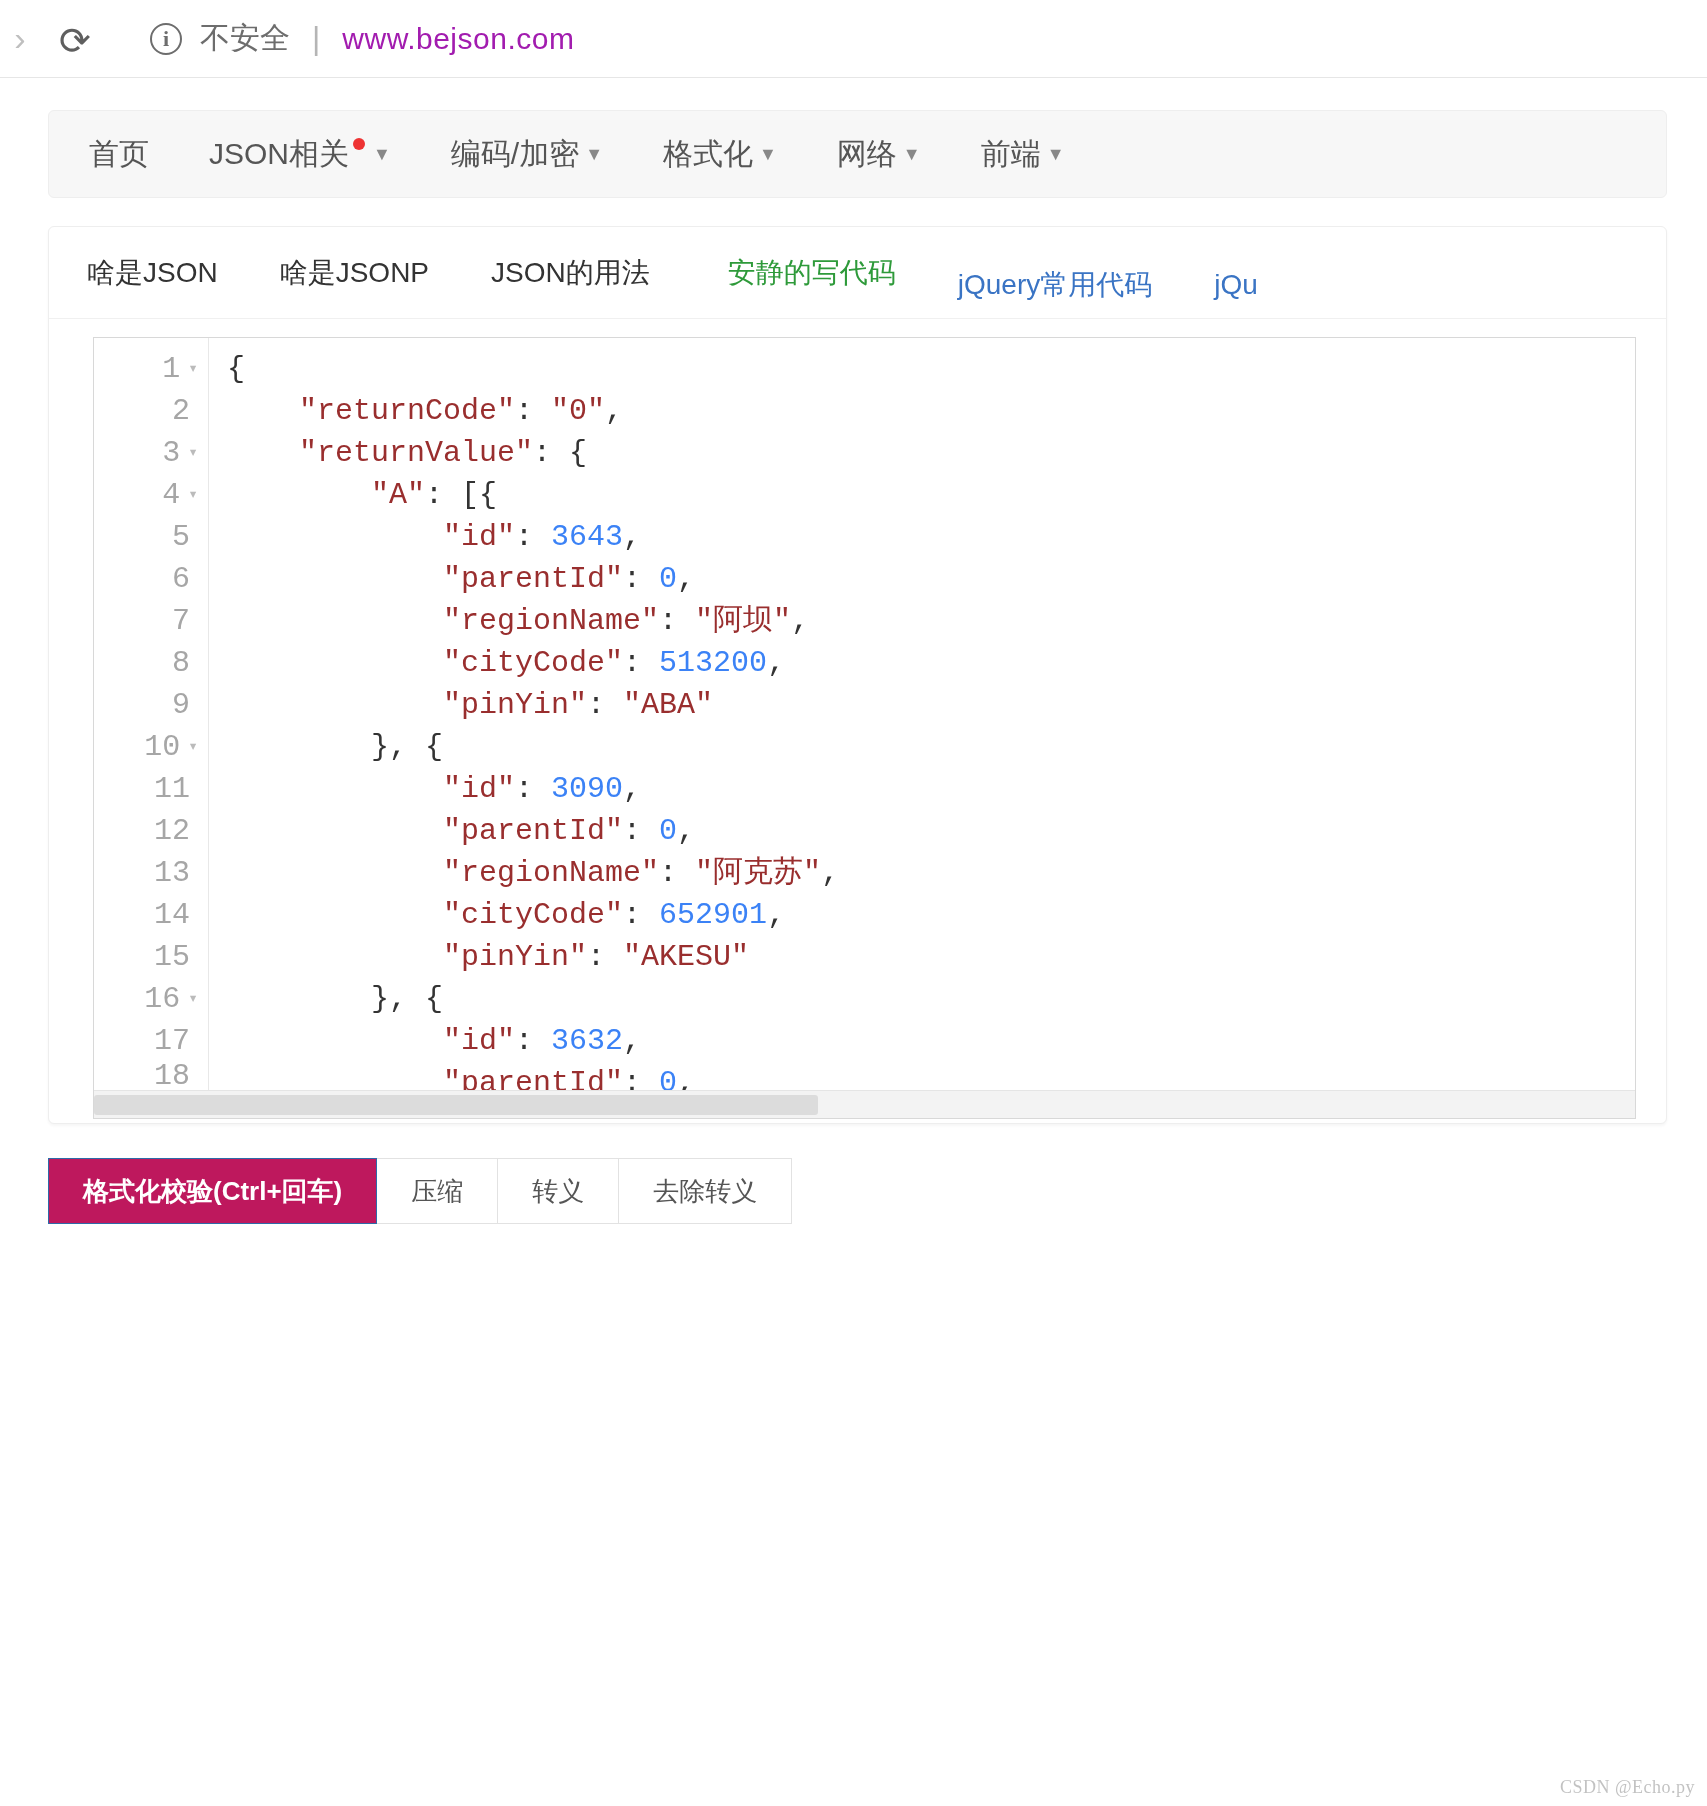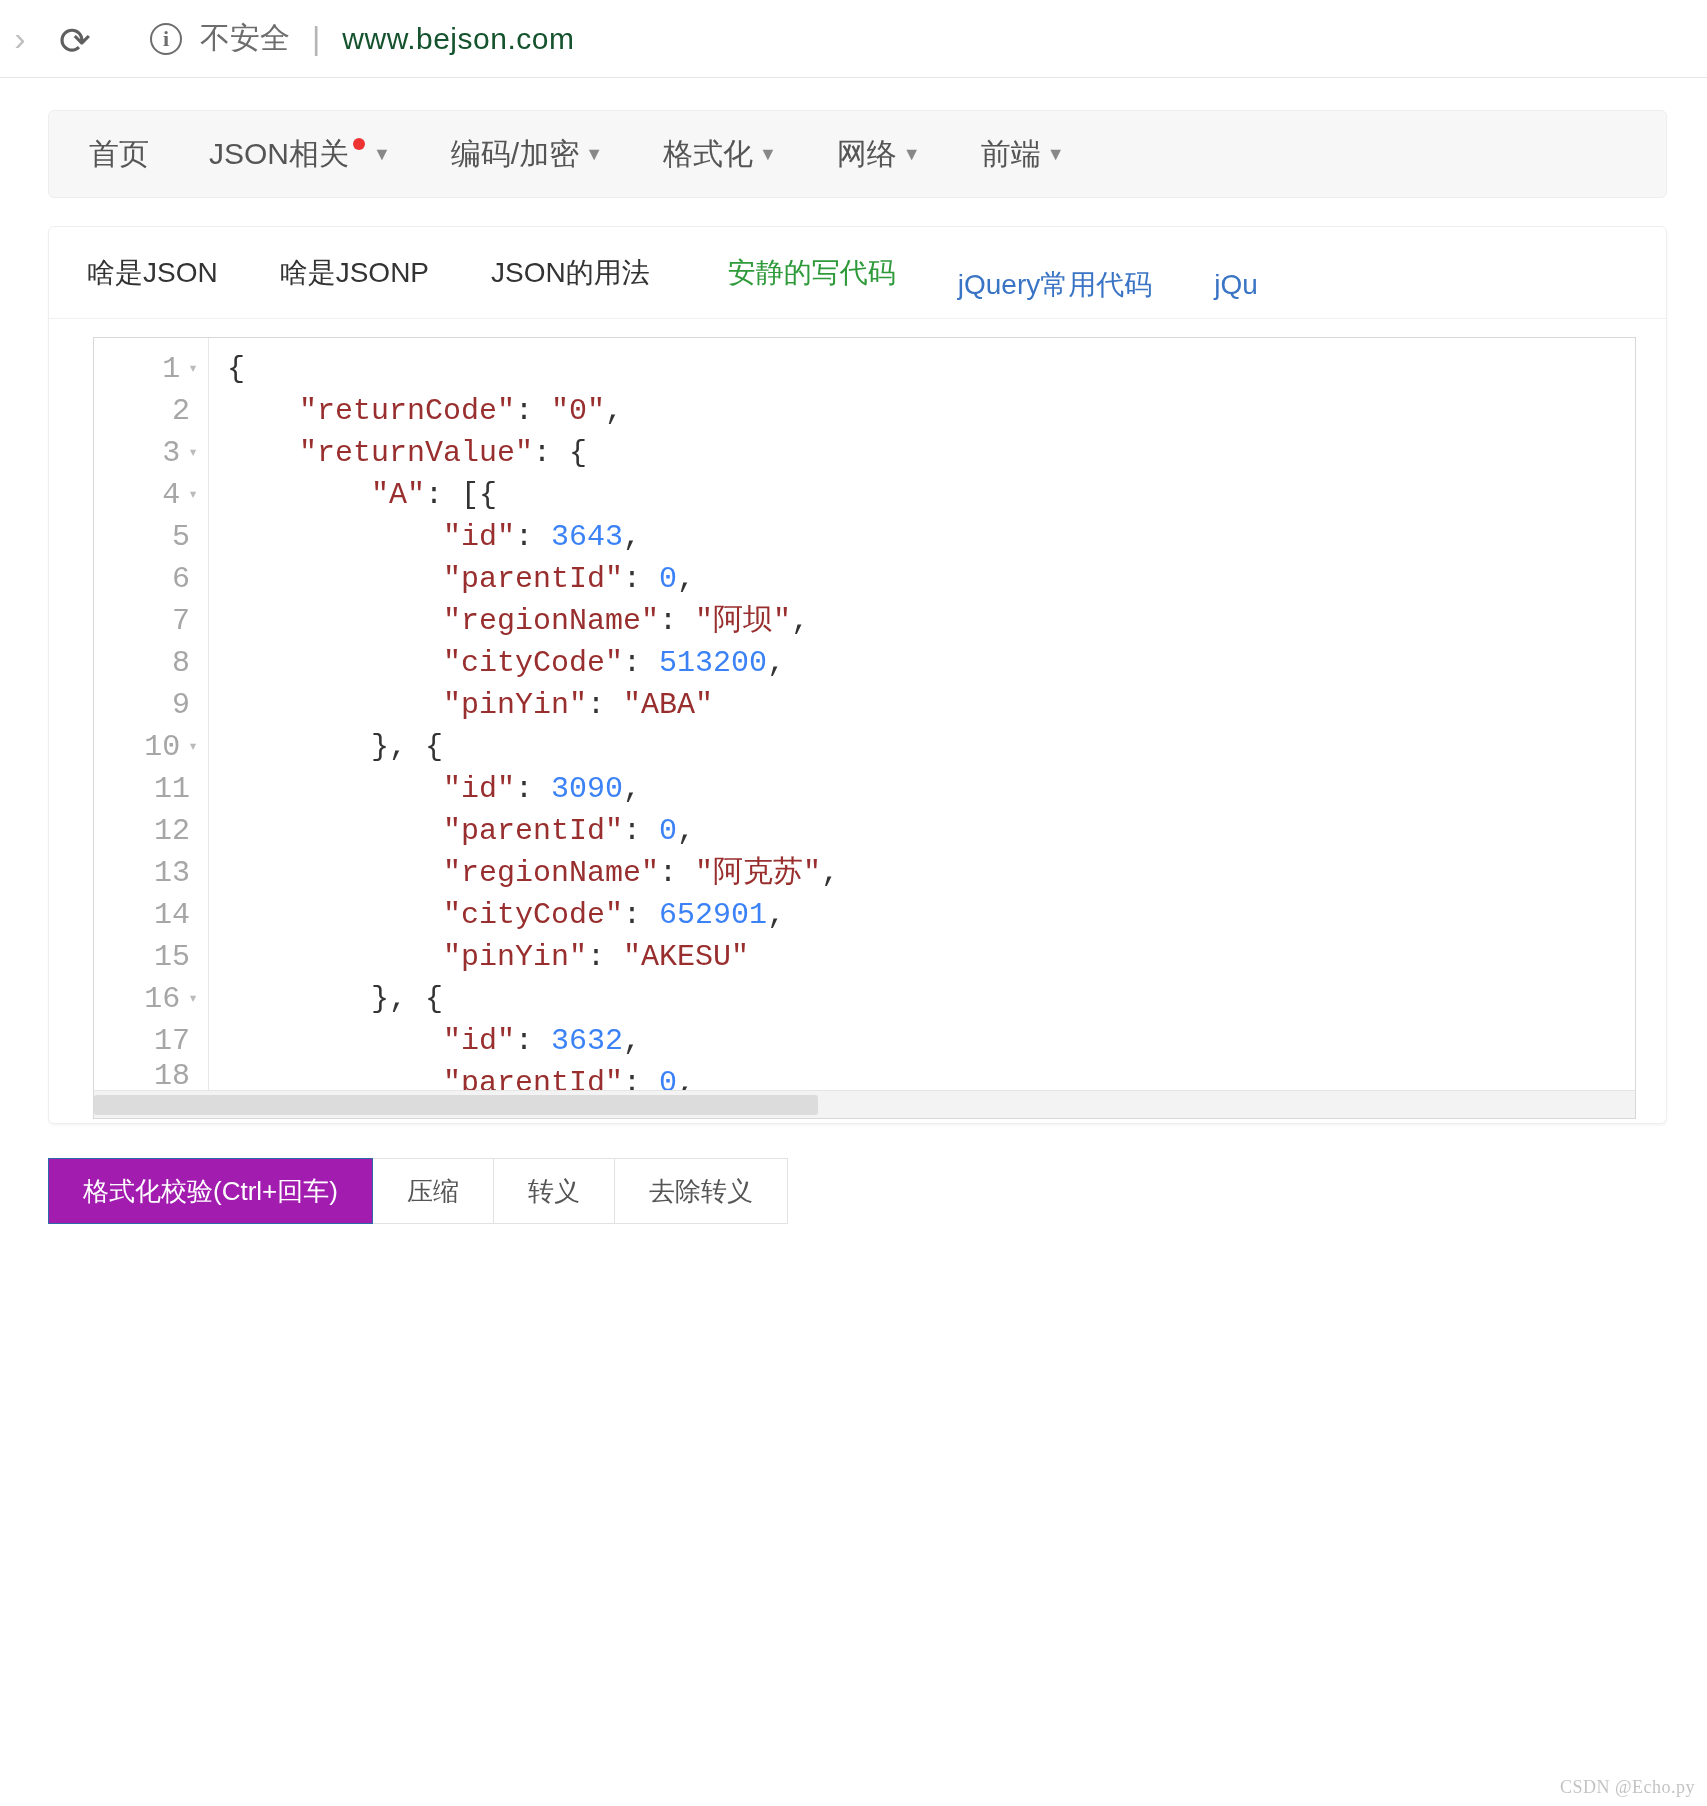--- a/index.html
+++ b/index.html
@@ -7,21 +7,21 @@
   body { width:1707px; }
 
   
   .browser-bar { display:flex; align-items:center; height:78px; padding:0 10px 0 0; border-bottom:1px solid #e6e6e6; font-size:30px; color:#555; }
   .browser-bar .nav-arrow { width:40px; text-align:center; color:#bfbfbf; font-size:34px; }
   .browser-bar .reload { width:70px; text-align:center; font-size:38px; color:#5f5f5f; position:relative; top:2px; }
   .browser-bar .address { display:flex; align-items:center; gap:18px; padding-left:40px; }
   .browser-bar .info-icon { display:inline-flex; width:32px; height:32px; border:2px solid #6d6d6d; border-radius:50%; align-items:center; justify-content:center; font-size:22px; font-weight:bold; color:#6d6d6d; font-family:Georgia, serif; }
   .browser-bar .insecure { color:#6d6d6d; }
   .browser-bar .pipe { color:#b5b5b5; padding:0 4px; font-size:32px; }
-  .browser-bar .url { color:#14532d; letter-spacing:0.5px; }
+  .browser-bar .url { color:#a21caf; letter-spacing:0.5px; }
 
   
   .main-nav { margin:32px 40px 0 48px; background:#f7f7f7; border:1px solid #eee; border-radius:6px; height:88px; display:flex; padding:0 40px; font-size:30px; color:#555; gap:60px; }
   .main-nav .item { display:flex; align-items:center; gap:6px; white-space:nowrap; cursor:pointer; }
   .main-nav .reddot { width:12px; height:12px; background:#e33; border-radius:50%; display:inline-block; position:relative; top:-10px; left:-2px; }
   .main-nav .caret { font-size:18px; color:#888; }
 
   
   .card { margin:28px 40px 0 48px; background:#fff; border:1px solid #eee; border-radius:6px; box-shadow:0 2px 3px rgba(0,0,0,0.04); overflow:hidden; }
   .sub-tabs { display:flex; align-items:center; height:92px; padding:0 38px; gap:62px; font-size:28px; border-bottom:1px solid #f0f0f0; white-space:nowrap; overflow:hidden; }
@@ -41,21 +41,21 @@
   .num { color:#3b82f6; }
   .str { color:#992e2e; }   
 
   .hscroll { height:28px; background:#f3f3f3; border-top:1px solid #e5e5e5; position:relative; margin:0; }
   .hscroll .thumb { position:absolute; left:0; top:4px; height:20px; width:47%; background:#dcdcdc; border-radius:3px; }
 
   
   .action-bar { margin:34px 40px 0 48px; display:flex; align-items:stretch; height:66px; font-size:26px; overflow:hidden; }
   .action-bar .btn { display:flex; align-items:center; justify-content:center; padding:0 34px; border:1px solid #e2e2e2; border-left:none; background:#fff; color:#555; white-space:nowrap; cursor:pointer; }
   .action-bar .btn:first-child { border-left:1px solid #2d6aa8; }
-  .action-bar .btn.primary { background:#a21caf; color:#fff; border-color:#2d6aa8; }
+  .action-bar .btn.primary { background:#be185d; color:#fff; border-color:#2d6aa8;font-weight:bold; }
 
   .watermark { position:fixed; right:12px; bottom:8px; font-size:18px; color:rgba(120,120,120,0.45); font-family:Liberation Serif, serif; letter-spacing:0.5px; }
 </style>
 </head>
 <body>
 
 <div class="browser-bar">
   <span class="nav-arrow">›</span>
   <span class="reload">⟳</span>
   <div class="address">

